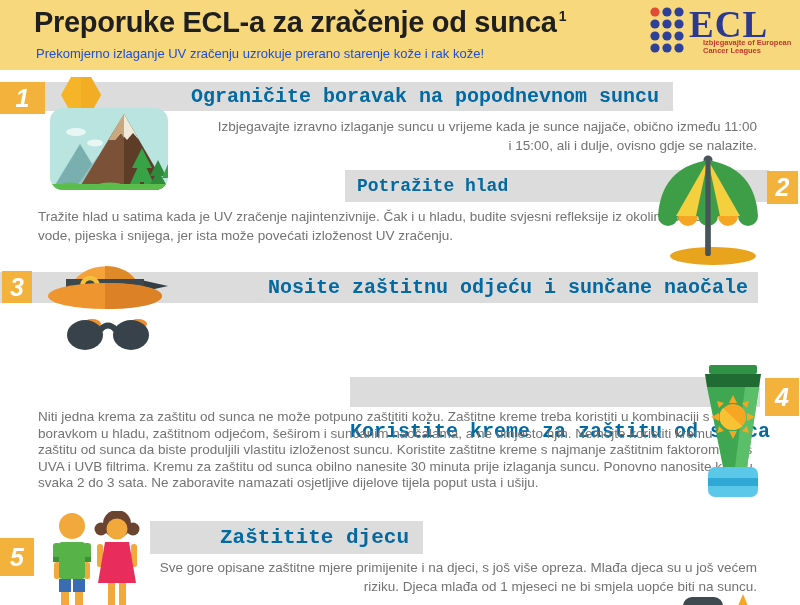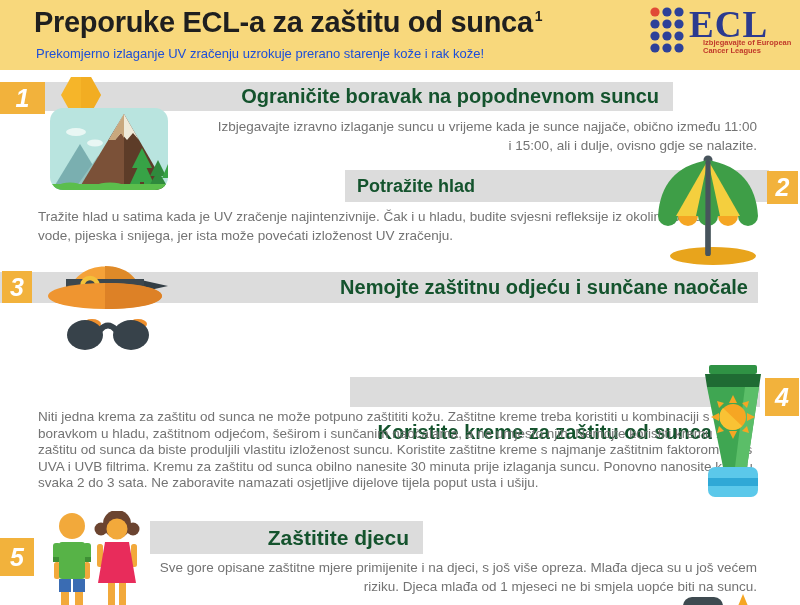--- a/index.html
+++ b/index.html
@@ -9,21 +9,21 @@
   .header{position:absolute;left:0;top:0;width:800px;height:70px;background:#F8D87C;}
   .title{position:absolute;left:34px;top:6px;font-size:29px;font-weight:600;color:#1F1F1F;letter-spacing:-0.3px;}
   .title .sup{font-size:14px;font-weight:600;vertical-align:super;margin-left:2px;}
   .subtitle{position:absolute;left:36px;top:46px;font-size:13px;font-weight:500;color:#1d4ed8;}
   .ecl-logo{position:absolute;left:650px;top:7px;width:145px;height:58px;display:flex;align-items:flex-start;}
   .ecl-right{margin-left:5px;position:relative;}
   .ecl-name{font-family:"Liberation Serif",serif;font-weight:bold;font-size:37px;line-height:36px;color:#2B3A8F;letter-spacing:1px;}
   .ecl-tag{margin-top:-4px;margin-left:14px;font-size:7.5px;font-weight:bold;line-height:8px;color:#C0392B;}
   
   .bar{position:absolute;background:#DCDCDC;z-index:1;}
-  .heading{display:block;font-size:20px;font-weight:600;color:#14532d;white-space:nowrap;}
+  .heading{display:block;font-size:20px;font-weight:600;color:#0369a1;white-space:nowrap;font-family:Liberation Mono, monospace;}
   .num{position:absolute;background:#F2B23C;color:#ffffff;font-style:italic;font-weight:bold;
        font-size:25px;text-align:center;z-index:3;}
   .body{position:absolute;font-size:13.5px;line-height:19px;color:#737373;z-index:1;}
   .icon{position:absolute;z-index:2;}
   
   .bar1{left:0;top:82px;width:673px;height:29px;}
   .bar1 .heading{line-height:29px;text-align:right;padding-right:14px;}
   .num1{left:0;top:82px;width:45px;height:32px;line-height:32px;}
   .hexsun{left:61px;top:77px;}
   .mountain{left:50px;top:108px;}
@@ -59,21 +59,21 @@
   .partial-orange{position:absolute;left:738px;top:594px;width:0;height:0;z-index:2;
                   border-left:5px solid transparent;border-right:5px solid transparent;
                   border-bottom:12px solid #F5A623;}
 </style>
 </head>
 <body>
 
 <div class="canvas">
 
   <div class="header">
-    <div class="title"><span>Preporuke ECL-a za zaštitu od sunca</span><sup class="sup">1</sup></div>
+    <div class="title"><span>Preporuke ECL-a za zračenje od sunca</span><sup class="sup">1</sup></div>
     <div class="subtitle">Prekomjerno izlaganje UV zračenju uzrokuje prerano starenje kože i rak kože!</div>
     <div class="ecl-logo">
       <svg width="34" height="47" viewBox="0 0 34 47">
         <circle cx="5" cy="5" r="4.6" fill="#E04A36"></circle>
           <circle cx="17" cy="5" r="4.6" fill="#2D4199"></circle>
           <circle cx="29" cy="5" r="4.6" fill="#2D4199"></circle>
         <circle cx="5" cy="17" r="4.6" fill="#2D4199"></circle>
           <circle cx="17" cy="17" r="4.6" fill="#2D4199"></circle>
           <circle cx="29" cy="17" r="4.6" fill="#2D4199"></circle>
         <circle cx="5" cy="29" r="4.6" fill="#2D4199"></circle>
@@ -144,21 +144,21 @@
     <path d="M5,64 a10,10 0 0 0 20,0 Z" fill="#3E9E47"></path>
     <path d="M25,64 a10,10 0 0 0 20,0 Z" fill="#F5A623"></path>
     <path d="M45,64 a10,10 0 0 0 20,0 Z" fill="#3E9E47"></path>
     <path d="M65,64 a10,10 0 0 0 20,0 Z" fill="#F5A623"></path>
     <path d="M85,64 a10,10 0 0 0 20,0 Z" fill="#3E9E47"></path>
     <rect x="52.4" y="8" width="5.2" height="96" rx="2" fill="#47545C"></rect>
   </svg>
   <div class="body body2">Tražite hlad u satima kada je UV zračenje najintenzivnije. Čak i u hladu, budite svjesni refleksije iz okoline poput vode, pijeska i snijega, jer ista može povećati izloženost UV zračenju.</div>
 
   <div class="bar bar3">
-    <span class="heading">Nemojte zaštitnu odjeću i sunčane naočale</span>
+    <span class="heading">Nosite zaštitnu odjeću i sunčane naočale</span>
   </div>
   <div class="num num3">3</div>
   <svg class="icon hat" width="122" height="60" viewBox="0 0 122 60">
     <path d="M23,46 C23,4 95,4 95,46 Z" fill="#F5A238"></path>
     <path d="M59,14 C80,14 95,26 95,46 L59,46 Z" fill="#DF8A28"></path>
     <polygon points="95,28 122,34 95,40" fill="#333E45"></polygon>
     <rect x="20" y="27" width="78" height="13" fill="#3C474E"></rect>
     <circle cx="44" cy="33.5" r="7.5" fill="#3C474E" stroke="#F3C13A" stroke-width="4.5"></circle>
     <ellipse cx="59" cy="44" rx="57" ry="13" fill="#EF9530"></ellipse>
     <path d="M59,31 C95,31 116,37 116,44 C116,51 95,57 59,57 Z" fill="#DD8126"></path>

